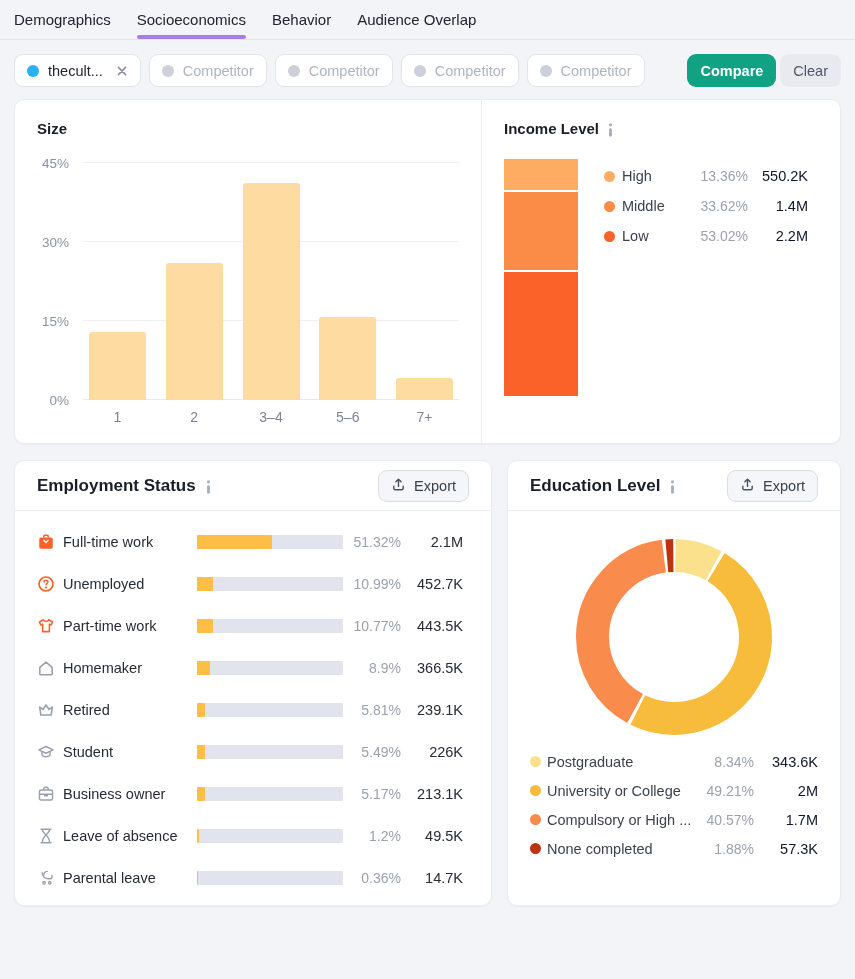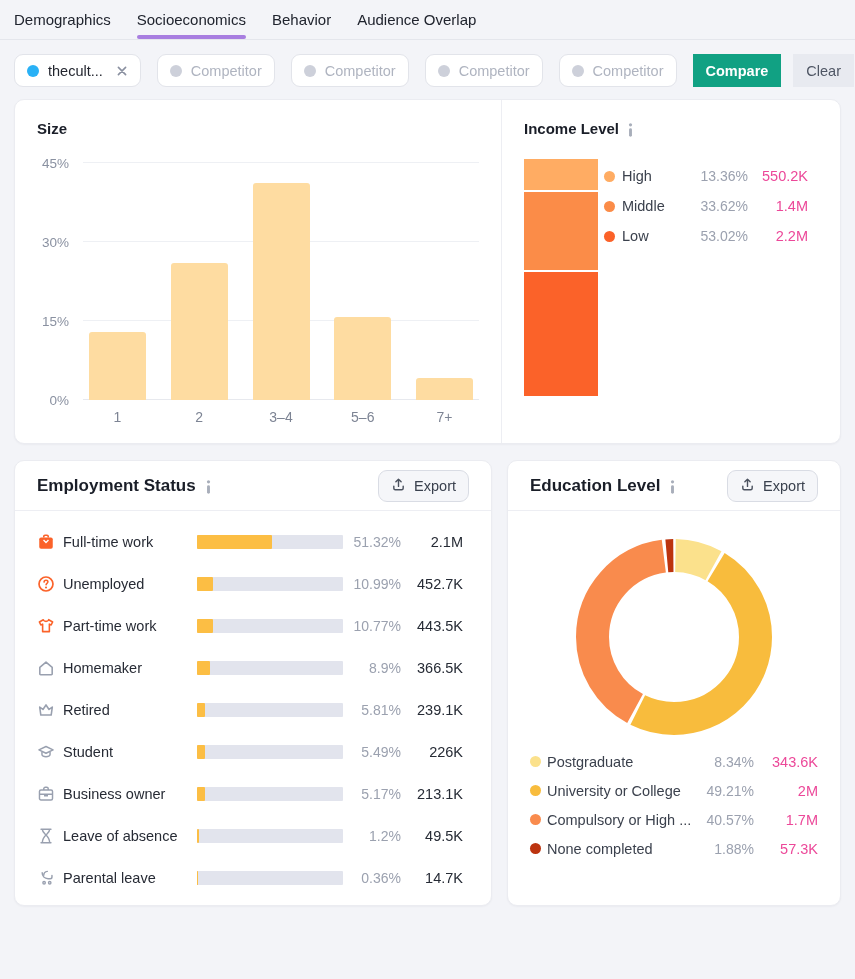--- a/index.html
+++ b/index.html
@@ -20,35 +20,35 @@
   .tab {
     font-size:15px; color:#20242E; padding-bottom:11px;
     cursor:pointer; position:relative; white-space:nowrap;
   }
   .tab.active::after {
     content:""; position:absolute; left:0; right:0; bottom:0;
     height:4px; border-radius:3px; background:var(--accent,#A87EE0);
   }
 
   
-  .filters { display:flex; align-items:center; gap:16px; padding:14px 14px 12px 14px; }
+  .filters { display:flex; align-items:center; gap:8px; padding:14px 14px 12px 14px; }
   .chips-gen { display:contents; }
   .chip {
     display:flex; align-items:center; gap:9px; height:33px;
     background:#fff; border:1px solid #E2E4EA; border-radius:9px;
     padding:0 12px; font-size:14.5px; cursor:pointer; white-space:nowrap;
   }
   .chip .dot { width:12px; height:12px; border-radius:50%; flex:none; }
   .dot-blue { background:#29B1F6; }
   .dot-gray { background:#CDD0DA; }
   .chip-label { color:#23262F; }
   .chip.comp .chip-label { color:#AFB4C0; }
   .chip-close { display:flex; align-items:center; margin-left:4px; cursor:pointer; }
   .btn {
-    height:33px; border:none; border-radius:0; padding:8px 13px;
+    height:33px; border:none; border-radius:9px; padding:8px 13px;
     font-size:14.5px; cursor:pointer; font-family:inherit; white-space:nowrap;
   }
   .btn.compare { background:#11A183; color:#fff; font-weight:600; margin-left:auto; }
   .btn.clear { background:#E8EAF0; color:#4F5664; margin-left:-4px; }
 
   
   .card {
     background:#fff; border:1px solid #EBECF1; border-radius:10px;
     box-shadow:0 1px 2px rgba(20,25,40,.04); overflow:hidden;
   }
@@ -82,29 +82,29 @@
   .grid.zero { background:#E7E9EE; }
   .bars {
     position:absolute; inset:0; display:flex; align-items:flex-end;
     justify-content:space-between; padding:0 6px; z-index:1;
   }
   .vbar { width:57px; border-radius:3px 3px 0 0; cursor:pointer; }
   .xlabels { display:flex; justify-content:space-between; padding:0 6px; margin-top:9px; }
   .xlabels span { width:57px; text-align:center; font-size:14px; color:#7D8494; }
 
   .income-pane { flex:1; padding:20px 32px 18px 22px; }
-  .income-body { display:flex; margin-top:22px; gap:6px; }
+  .income-body { display:flex; margin-top:22px; gap:26px; }
   .stackbar { width:74px; height:237px; display:flex; flex-direction:column; gap:2px; flex:none; }
   .stackbar .seg { width:100%; cursor:pointer; }
   .income-legend { padding-top:2px; flex:1; }
   .lg-row { display:grid; grid-template-columns:18px 66px 60px 60px; align-items:center; height:30px; }
   .lg-row .ldot { width:11px; height:11px; border-radius:50%; }
   .lg-row .llab { font-size:14.5px; color:#3B414D; white-space:nowrap; overflow:hidden; text-overflow:ellipsis; }
   .lg-row .lpct { font-size:14px; color:#9BA1AF; text-align:right; }
-  .lg-row .lval { font-size:14.5px; color:#ec4899; text-align:right; font-weight:500; }
+  .lg-row .lval { font-size:14.5px; color:#0f172a; text-align:right; font-weight:500; }
 
   
   .bottom-row { display:flex; gap:15px; margin:0 14px; }
   .employment { width:478px; flex:none; }
   .education { flex:1; }
 
   .emp-rows { padding:10px 22px 6px 22px; }
   .emp-row { display:grid; grid-template-columns:26px 134px 146px 58px 62px; align-items:center; height:42px; }
   .emp-row .eicon { display:flex; align-items:center; }
   .emp-row .elab { font-size:14.5px; color:#272B35; white-space:nowrap; }

